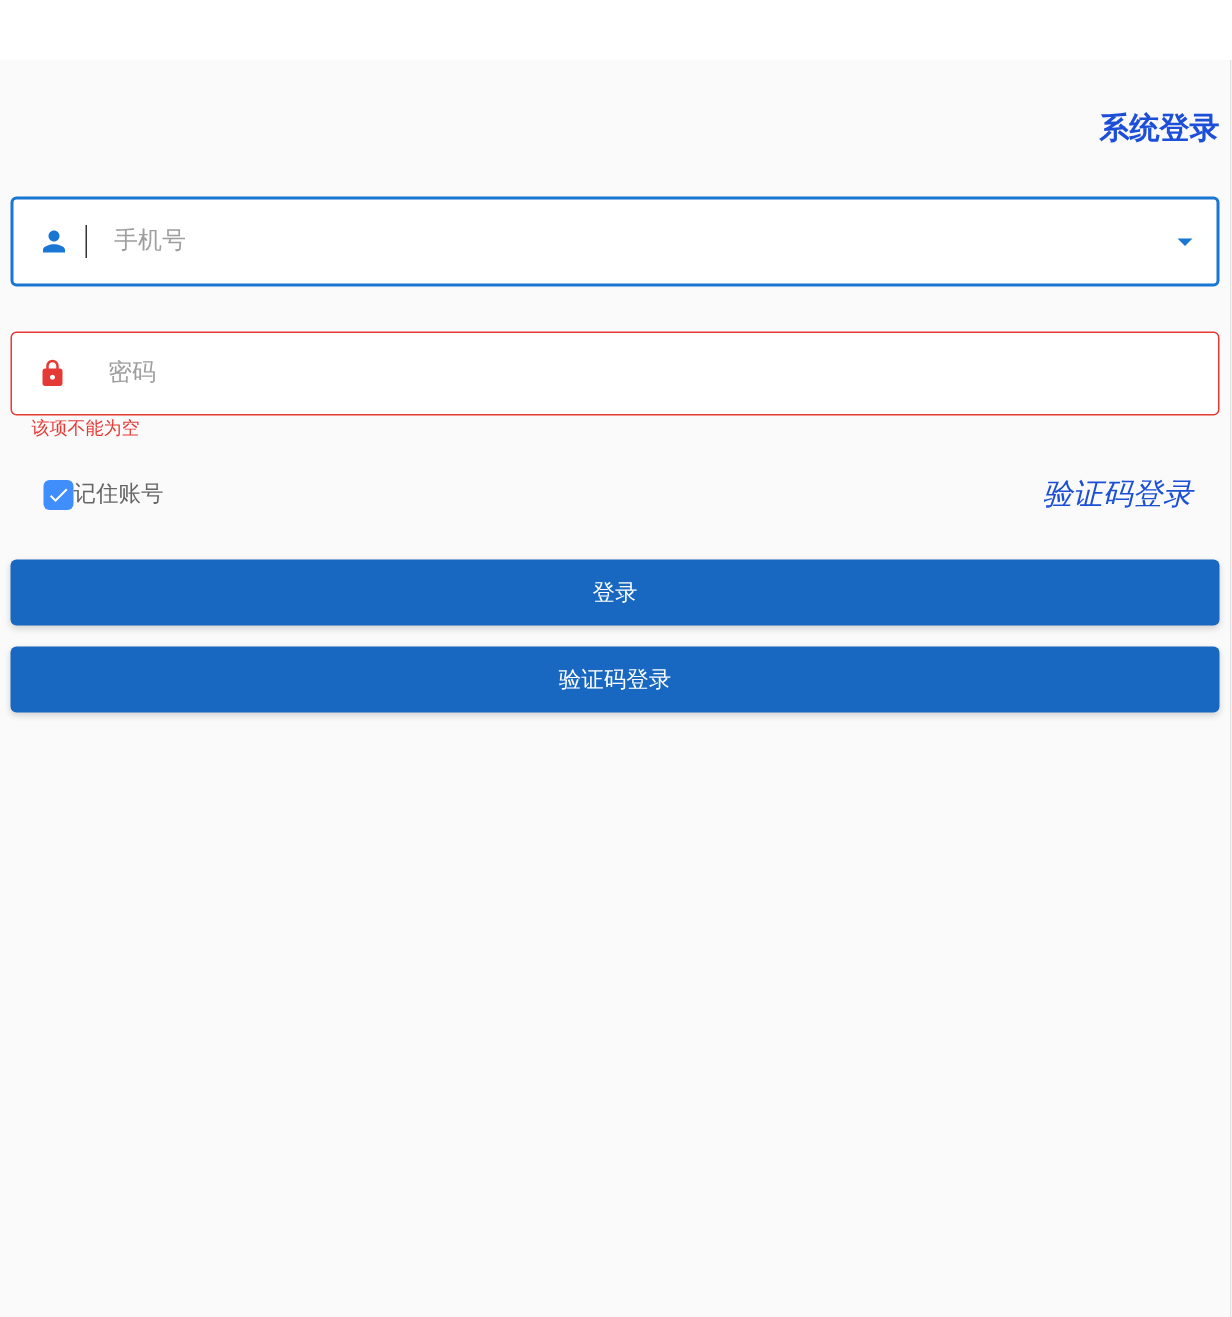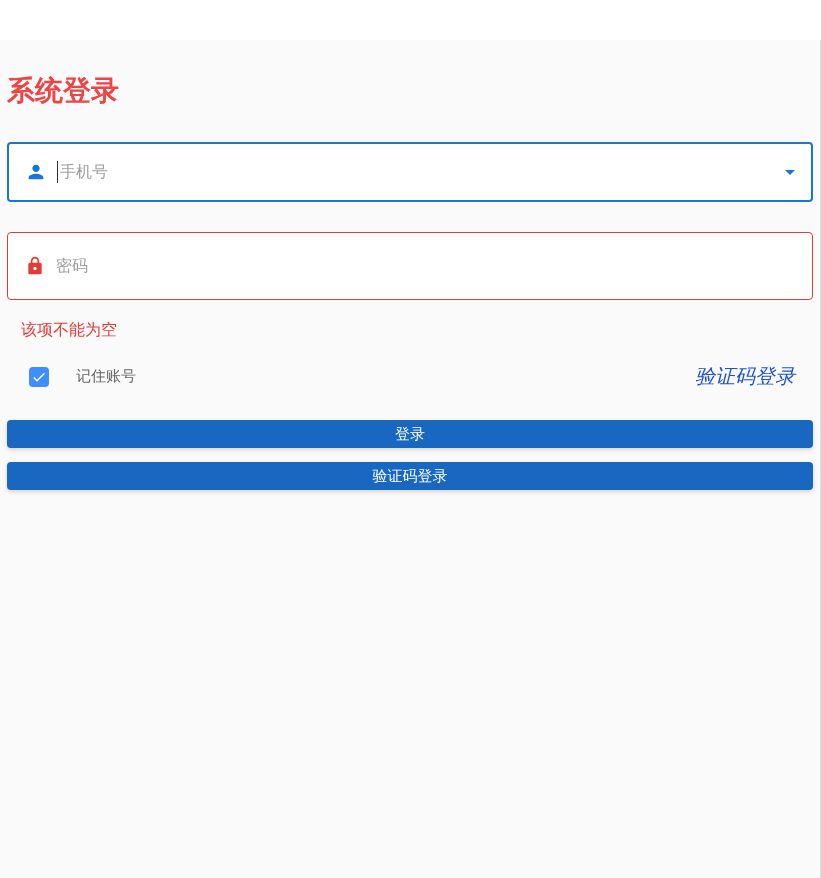--- a/index.html
+++ b/index.html
@@ -22,91 +22,92 @@
   background: #fafafa;
   min-height: 838px;
   padding-top: 32px;
   border-right: 1px solid #e0e0e0;
 }
 .container {
   width: 806px;
   margin: 0 auto;
 }
 .title {
-  text-align: left;
-  font-size: 28px;
+  text-align: right;
+  font-size: 20px;
   font-weight: 700;
-  color: #ef4444;
+  color: #1d4ed8;
   margin-bottom: 32px;
 }
 .field {
   position: relative;
   margin-bottom: 30px;
 }
 .input-wrap {
   display: flex;
   align-items: center;
   height: 60px;
   border: 2px solid #1976d2;
   border-radius: 4px;
   background: #fff;
   padding: 0 16px;
 }
 .input-wrap.error {
   border: 1px solid #e53935;
-  height: 68px;
+  height: 56px;
 }
 .input-wrap .icon {
   flex-shrink: 0;
   width: 22px;
   height: 22px;
   margin-right: 10px;
   display: flex;
   align-items: center;
   justify-content: center;
 }
 .input-wrap input {
   flex: 1;
   border: none;
   outline: none;
   font-size: 16px;
   color: #333;
   background: transparent;
+  margin-left: 16px;
 }
 .input-wrap input::placeholder {
   color: #9e9e9e;
 }
 .dropdown-icon {
   flex-shrink: 0;
   width: 0;
   height: 0;
   border-left: 5px solid transparent;
   border-right: 5px solid transparent;
   border-top: 5px solid #1976d2;
   margin-left: 8px;
 }
 .error-msg {
   color: #e53935;
-  font-size: 16px;
-  margin-top: 20px;
+  font-size: 12px;
+  margin-top: 0;
   margin-left: 14px;
 }
 .row-options {
   display: flex;
   align-items: center;
   justify-content: space-between;
   margin-top: -8px;
   padding-left: 22px;
   padding-right: 18px;
   margin-bottom: 30px;
 }
 .checkbox-wrap {
   display: flex;
   align-items: center;
-  gap: 27px;
+  gap: 0;
   cursor: pointer;
 }
 .checkbox-box {
   width: 20px;
   height: 20px;
   border-radius: 4px;
   background: #3f8efc;
   display: flex;
   align-items: center;
   justify-content: center;
@@ -118,21 +119,21 @@
 .link-code {
   color: #1a4fd6;
   font-size: 20px;
   text-decoration: none;
   cursor: pointer;
   font-style: italic;
 }
 .btn {
   display: block;
   width: 100%;
-  height: 28px;
+  height: 44px;
   background: #1867c0;
   color: #fff;
   border: none;
   border-radius: 4px;
   font-size: 15px;
   cursor: pointer;
   margin-bottom: 14px;
   box-shadow: 0 2px 4px rgba(0,0,0,0.15);
 }
 .caret-line {

